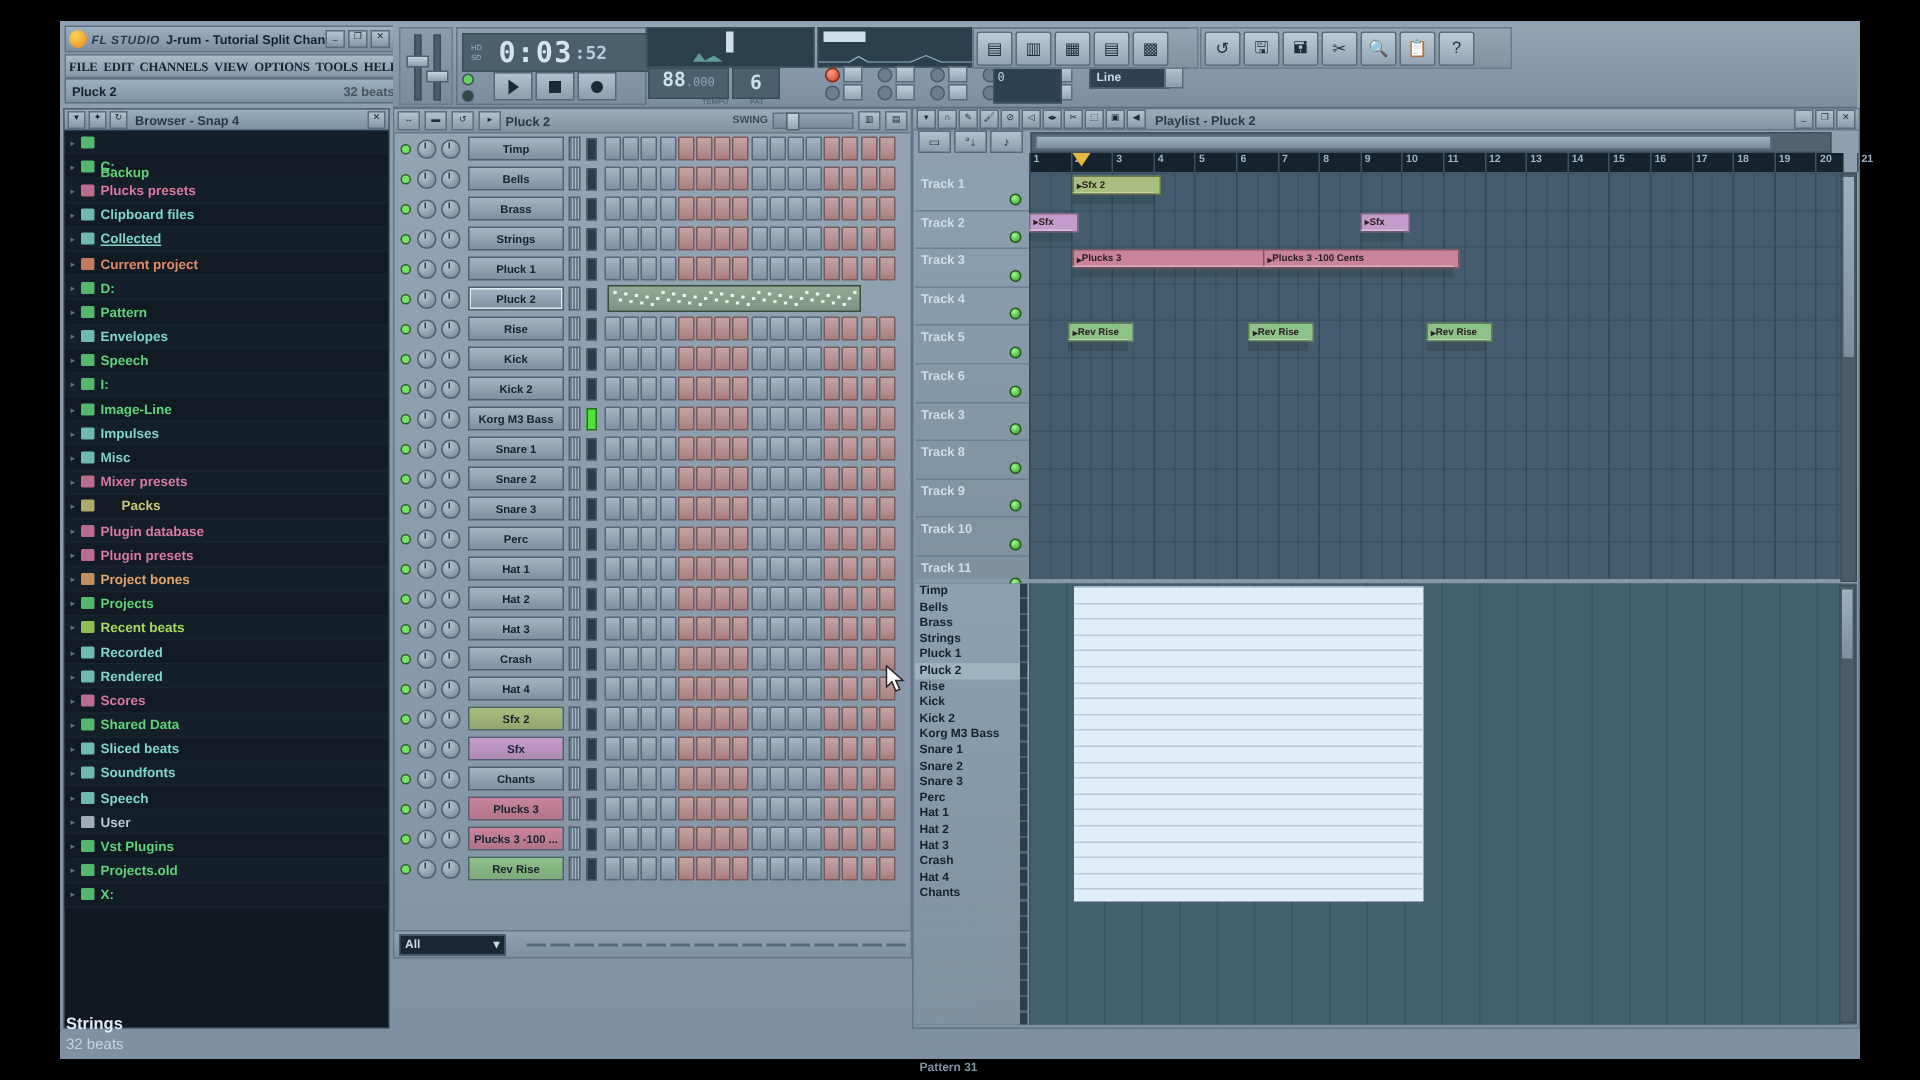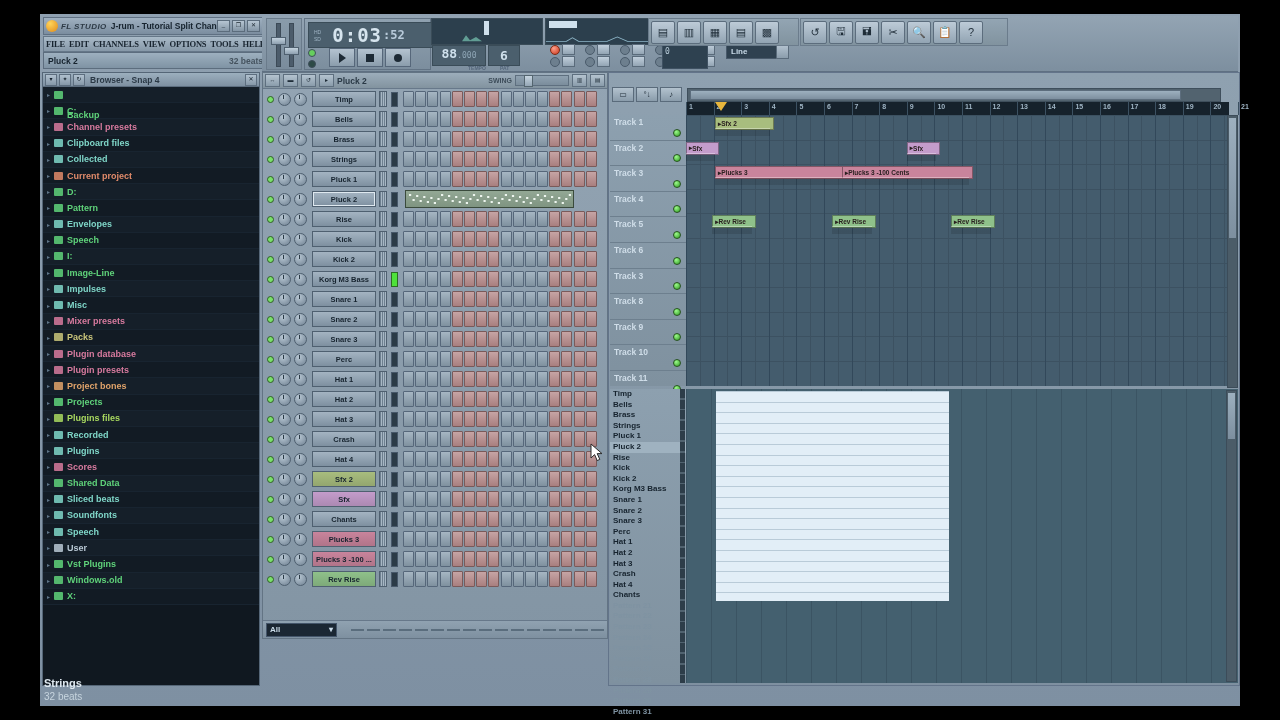--- a/index.html
+++ b/index.html
@@ -281,31 +281,31 @@
             <span class="br-lbl" style="color: rgb(95, 210, 122); margin-top: 41px;">Backup</span>
           </div>
           <div class="br-item">
             <span class="br-arrow">▸</span>
             <span class="br-ico" style="background: rgb(95, 210, 122); opacity: 0.85;"></span>
             <span class="br-lbl" style="color: rgb(95, 210, 122);">C:</span>
           </div>
           <div class="br-item">
             <span class="br-arrow">▸</span>
             <span class="br-ico" style="background: rgb(215, 122, 158); opacity: 0.85;"></span>
-            <span class="br-lbl" style="color: rgb(215, 122, 158);">Channel presets</span>
+            <span class="br-lbl" style="color: rgb(215, 122, 158);">Plucks presets</span>
           </div>
           <div class="br-item">
             <span class="br-arrow">▸</span>
             <span class="br-ico" style="background: rgb(127, 214, 200); opacity: 0.85;"></span>
             <span class="br-lbl" style="color: rgb(127, 214, 200);">Clipboard files</span>
           </div>
           <div class="br-item">
             <span class="br-arrow">▸</span>
             <span class="br-ico" style="background: rgb(127, 214, 200); opacity: 0.85;"></span>
-            <span class="br-lbl" style="color: rgb(127, 214, 200);">Collected</span>
+            <span class="br-lbl" style="color: rgb(127, 214, 200); text-decoration: underline;">Collected</span>
           </div>
           <div class="br-item">
             <span class="br-arrow">▸</span>
             <span class="br-ico" style="background: rgb(224, 138, 106); opacity: 0.85;"></span>
             <span class="br-lbl" style="color: rgb(224, 138, 106);">Current project</span>
           </div>
           <div class="br-item">
             <span class="br-arrow">▸</span>
             <span class="br-ico" style="background: rgb(95, 210, 122); opacity: 0.85;"></span>
             <span class="br-lbl" style="color: rgb(95, 210, 122);">D:</span>
@@ -346,21 +346,21 @@
             <span class="br-lbl" style="color: rgb(127, 214, 200);">Misc</span>
           </div>
           <div class="br-item">
             <span class="br-arrow">▸</span>
             <span class="br-ico" style="background: rgb(215, 122, 158); opacity: 0.85;"></span>
             <span class="br-lbl" style="color: rgb(215, 122, 158);">Mixer presets</span>
           </div>
           <div class="br-item">
             <span class="br-arrow">▸</span>
             <span class="br-ico" style="background: rgb(201, 196, 122); opacity: 0.85;"></span>
-            <span class="br-lbl" style="color: rgb(201, 196, 122);">Packs</span>
+            <span class="br-lbl" style="color: rgb(201, 196, 122); margin-left: 14px;">Packs</span>
           </div>
           <div class="br-item">
             <span class="br-arrow">▸</span>
             <span class="br-ico" style="background: rgb(215, 122, 158); opacity: 0.85;"></span>
             <span class="br-lbl" style="color: rgb(215, 122, 158);">Plugin database</span>
           </div>
           <div class="br-item">
             <span class="br-arrow">▸</span>
             <span class="br-ico" style="background: rgb(215, 122, 158); opacity: 0.85;"></span>
             <span class="br-lbl" style="color: rgb(215, 122, 158);">Plugin presets</span>
@@ -371,31 +371,31 @@
             <span class="br-lbl" style="color: rgb(224, 163, 106);">Project bones</span>
           </div>
           <div class="br-item">
             <span class="br-arrow">▸</span>
             <span class="br-ico" style="background: rgb(95, 210, 122); opacity: 0.85;"></span>
             <span class="br-lbl" style="color: rgb(95, 210, 122);">Projects</span>
           </div>
           <div class="br-item">
             <span class="br-arrow">▸</span>
             <span class="br-ico" style="background: rgb(168, 216, 95); opacity: 0.85;"></span>
-            <span class="br-lbl" style="color: rgb(168, 216, 95);">Plugins files</span>
+            <span class="br-lbl" style="color: rgb(168, 216, 95);">Recent beats</span>
           </div>
           <div class="br-item">
             <span class="br-arrow">▸</span>
             <span class="br-ico" style="background: rgb(127, 214, 200); opacity: 0.85;"></span>
             <span class="br-lbl" style="color: rgb(127, 214, 200);">Recorded</span>
           </div>
           <div class="br-item">
             <span class="br-arrow">▸</span>
             <span class="br-ico" style="background: rgb(127, 214, 200); opacity: 0.85;"></span>
-            <span class="br-lbl" style="color: rgb(127, 214, 200);">Plugins</span>
+            <span class="br-lbl" style="color: rgb(127, 214, 200);">Rendered</span>
           </div>
           <div class="br-item">
             <span class="br-arrow">▸</span>
             <span class="br-ico" style="background: rgb(215, 122, 158); opacity: 0.85;"></span>
             <span class="br-lbl" style="color: rgb(215, 122, 158);">Scores</span>
           </div>
           <div class="br-item">
             <span class="br-arrow">▸</span>
             <span class="br-ico" style="background: rgb(95, 210, 122); opacity: 0.85;"></span>
             <span class="br-lbl" style="color: rgb(95, 210, 122);">Shared Data</span>
@@ -421,21 +421,21 @@
             <span class="br-lbl" style="color: rgb(185, 200, 212);">User</span>
           </div>
           <div class="br-item">
             <span class="br-arrow">▸</span>
             <span class="br-ico" style="background: rgb(95, 210, 122); opacity: 0.85;"></span>
             <span class="br-lbl" style="color: rgb(95, 210, 122);">Vst Plugins</span>
           </div>
           <div class="br-item">
             <span class="br-arrow">▸</span>
             <span class="br-ico" style="background: rgb(95, 210, 122); opacity: 0.85;"></span>
-            <span class="br-lbl" style="color: rgb(95, 210, 122);">Windows.old</span>
+            <span class="br-lbl" style="color: rgb(95, 210, 122);">Projects.old</span>
           </div>
           <div class="br-item">
             <span class="br-arrow">▸</span>
             <span class="br-ico" style="background: rgb(95, 210, 122); opacity: 0.85;"></span>
             <span class="br-lbl" style="color: rgb(95, 210, 122);">X:</span>
           </div>
         </div>
     </div>
 
     <div class="transport">
@@ -1292,20 +1292,39 @@
             <div class="dash"></div>
             <div class="dash"></div>
             <div class="dash"></div>
             <div class="dash"></div>
             <div class="dash"></div>
           </div>
       </div>
     </div>
 
     <div class="playlist">
+      <div class="pl-hdr">
+        <div class="pl-ic">▾</div>
+        <div class="pl-ic">∩</div>
+        <div class="pl-ic">✎</div>
+        <div class="pl-ic">🖌</div>
+        <div class="pl-ic">⊘</div>
+        <div class="pl-ic">◁</div>
+        <div class="pl-ic">◂▸</div>
+        <div class="pl-ic">✂</div>
+        <div class="pl-ic">⬚</div>
+        <div class="pl-ic">▣</div>
+        <div class="pl-ic">◀</div>
+        <div class="pl-title">Playlist - Pluck 2</div>
+        <div class="pl-maxbtn">
+          <div class="pl-ic">_</div>
+          <div class="pl-ic">❐</div>
+          <div class="pl-ic">✕</div>
+        </div>
+      </div>
 
       <div class="pl-tools">
         <div class="pt">▭</div>
         <div class="pt">°↓</div>
         <div class="pt">♪</div>
       </div>
       <div class="pl-scroll-top">
         <div class="pl-scroll-thumb"></div>
       </div>
 

